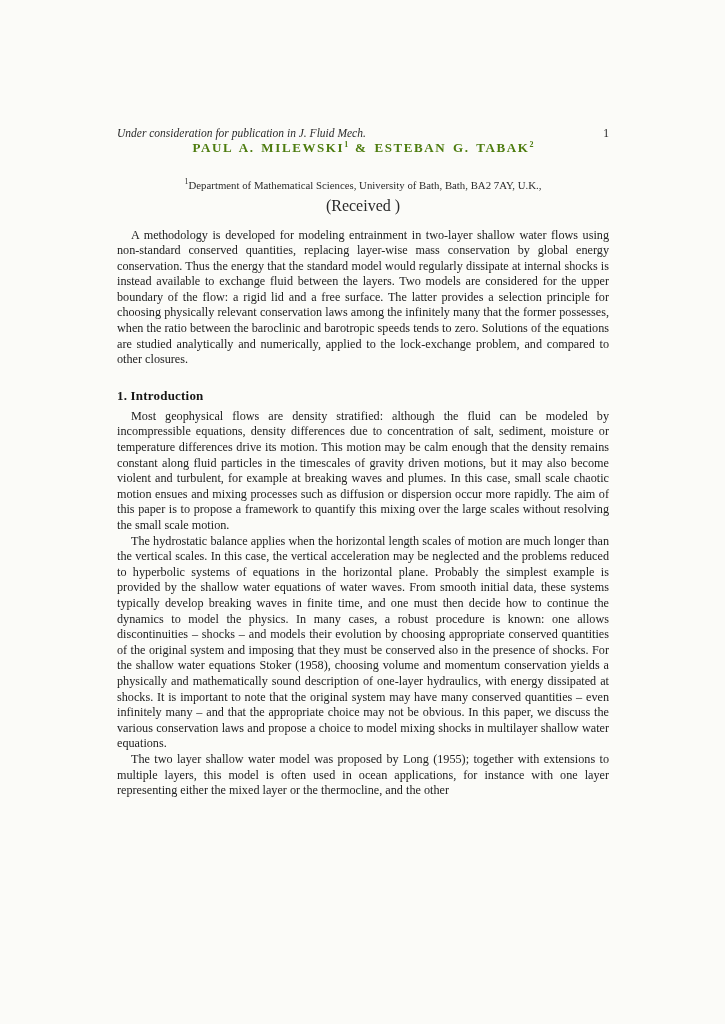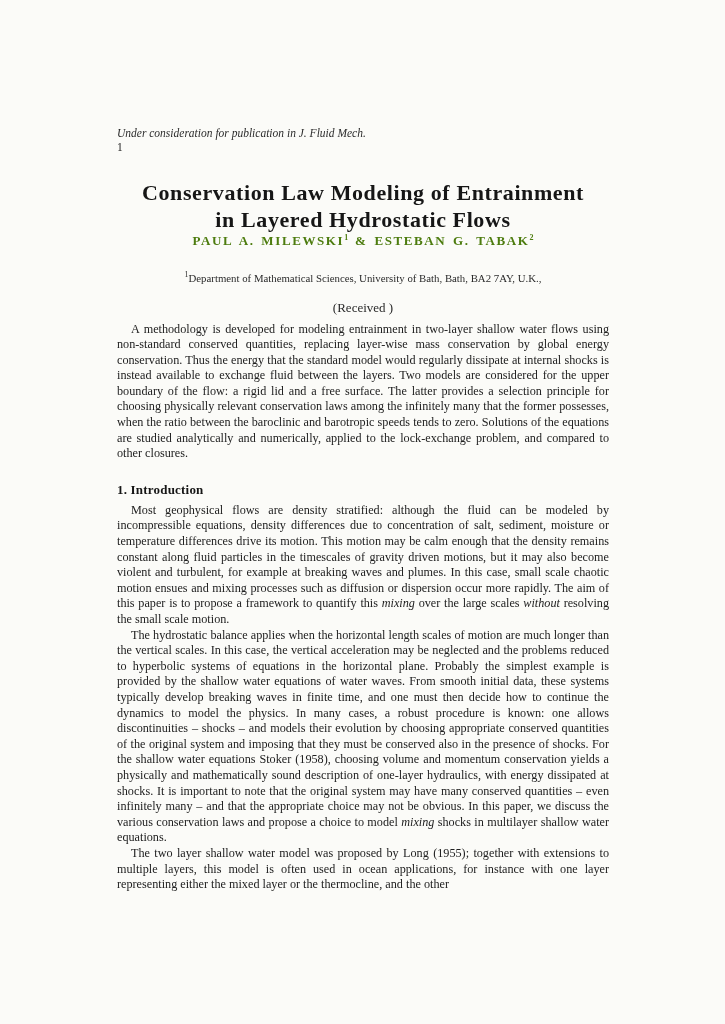--- a/index.html
+++ b/index.html
@@ -22,21 +22,20 @@
     left: 117px;
     top: 126px;
     width: 492px;
   }
   .running-head {
     display: flex;
     justify-content: space-between;
     align-items: baseline;
     font-size: 11.5px;
     line-height: 14px;
-    flex-direction: column;
   }
   .rh-left {
     font-style: italic;
     color: #2b2b2b;
   }
   .rh-right {
     font-style: normal;
     color: #222;
   }
   h1.title {
@@ -66,61 +65,57 @@
   .affiliations {
     margin-top: 22px;
   }
   .affiliation {
     text-align: center;
     font-size: 10.8px;
     line-height: 15.5px;
     color: #2a2a2a;
   }
   .received {
-    margin-top: 13px;
+    margin-top: 3px;
     text-align: center;
-    font-size: 13px;
+    font-size: 16px;
     color: #2a2a2a;
   }
   .abstract {
-    margin-top: 6px;
+    margin-top: 13px;
     font-family: Liberation Serif, serif;
   }
   .abstract p, p.body-par {
     margin: 0;
     text-align: justify;
     font-size: 12.2px;
     line-height: 15.6px;
     text-indent: 14px;
     color: #212121;
   }
   h2.section-heading {
     margin: 20px 0 5px 0;
     font-size: 13px;
     font-weight: bold;
     letter-spacing: 0.2px;
     color: #161616;
   }
-  .seg-italic { font-style: italic; }
+  .seg-italic { }
 </style>
 </head>
 <body>
 
 <div class="page">
   <div class="content">
 
     <div class="running-head">
       <span class="rh-left">Under consideration for publication in J. Fluid Mech.</span>
       <span class="rh-right">1</span>
     </div>
 
-    <h1 class="title">
-      <span class="title-line">Conservation Law Modeling of Entrainment</span>
-      <span class="title-line">in Layered Hydrostatic Flows</span>
-    </h1>
 
     <div class="authors"><span>PAUL A. MILEWSKI</span><sup>1</sup><span> &amp; ESTEBAN G. TABAK</span><sup>2</sup></div>
 
     <div class="affiliations">
       <div class="affiliation"><sup>1</sup><span>Department of Mathematical Sciences, University of Bath, Bath, BA2 7AY, U.K.,</span></div>
     </div>
 
     <div class="received">(Received )</div>
 
     <div class="abstract">

